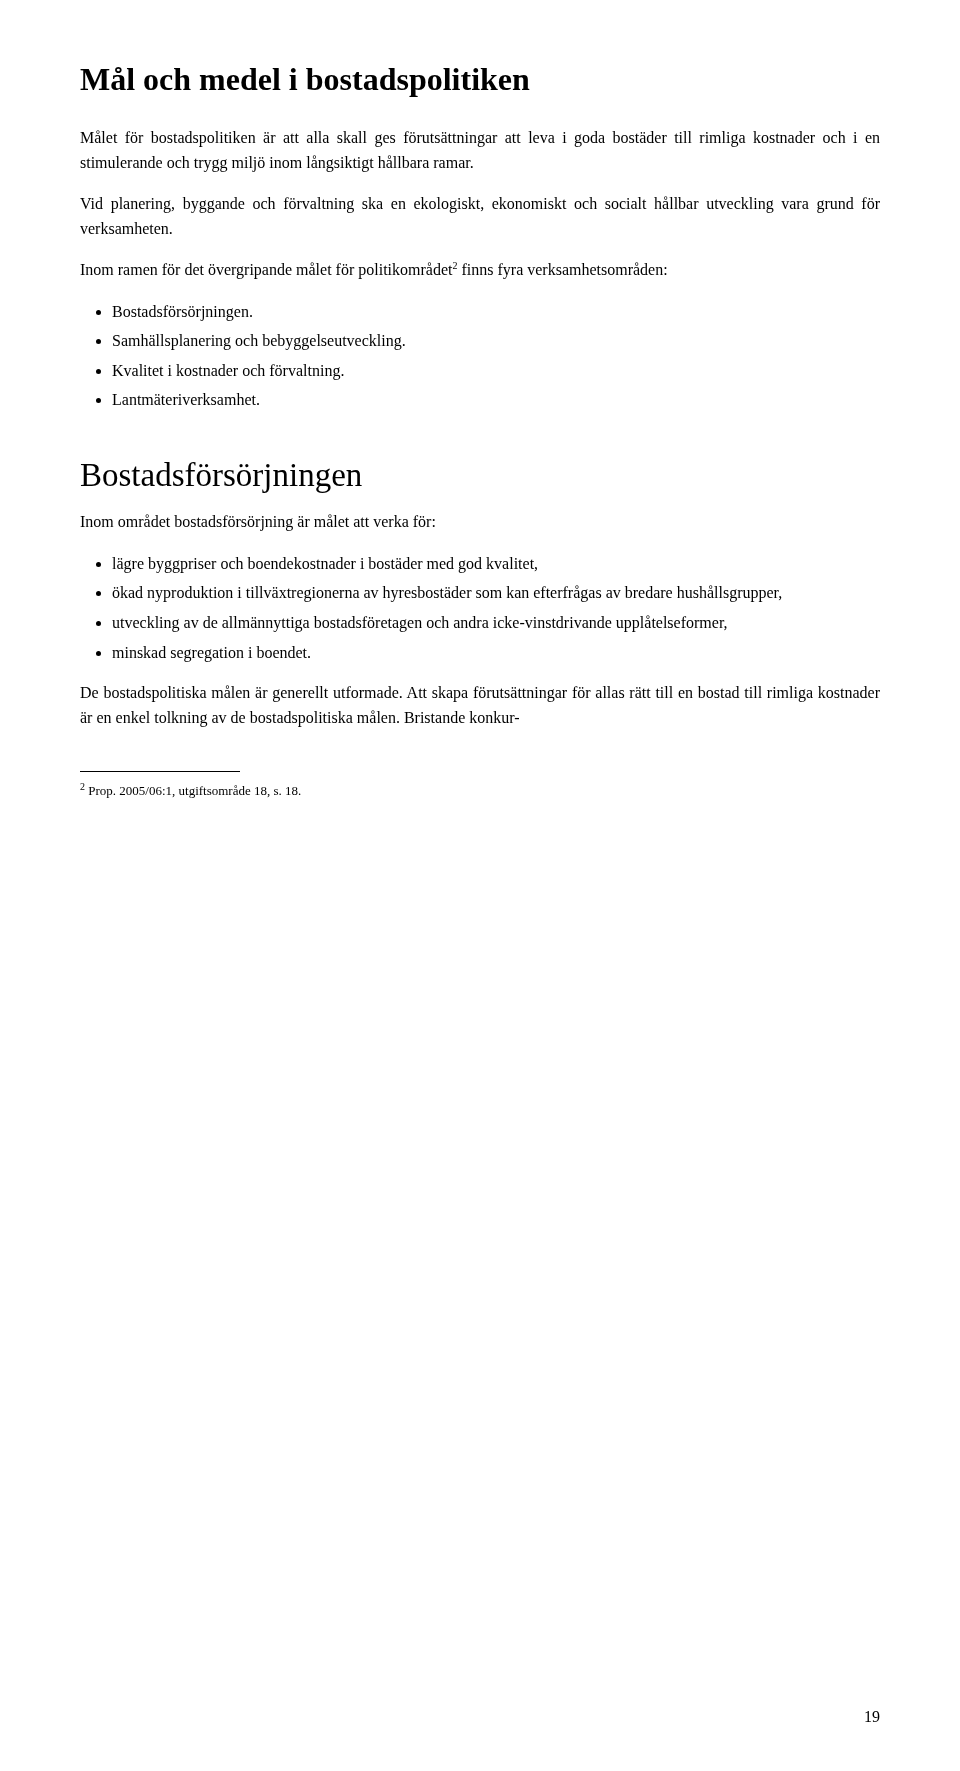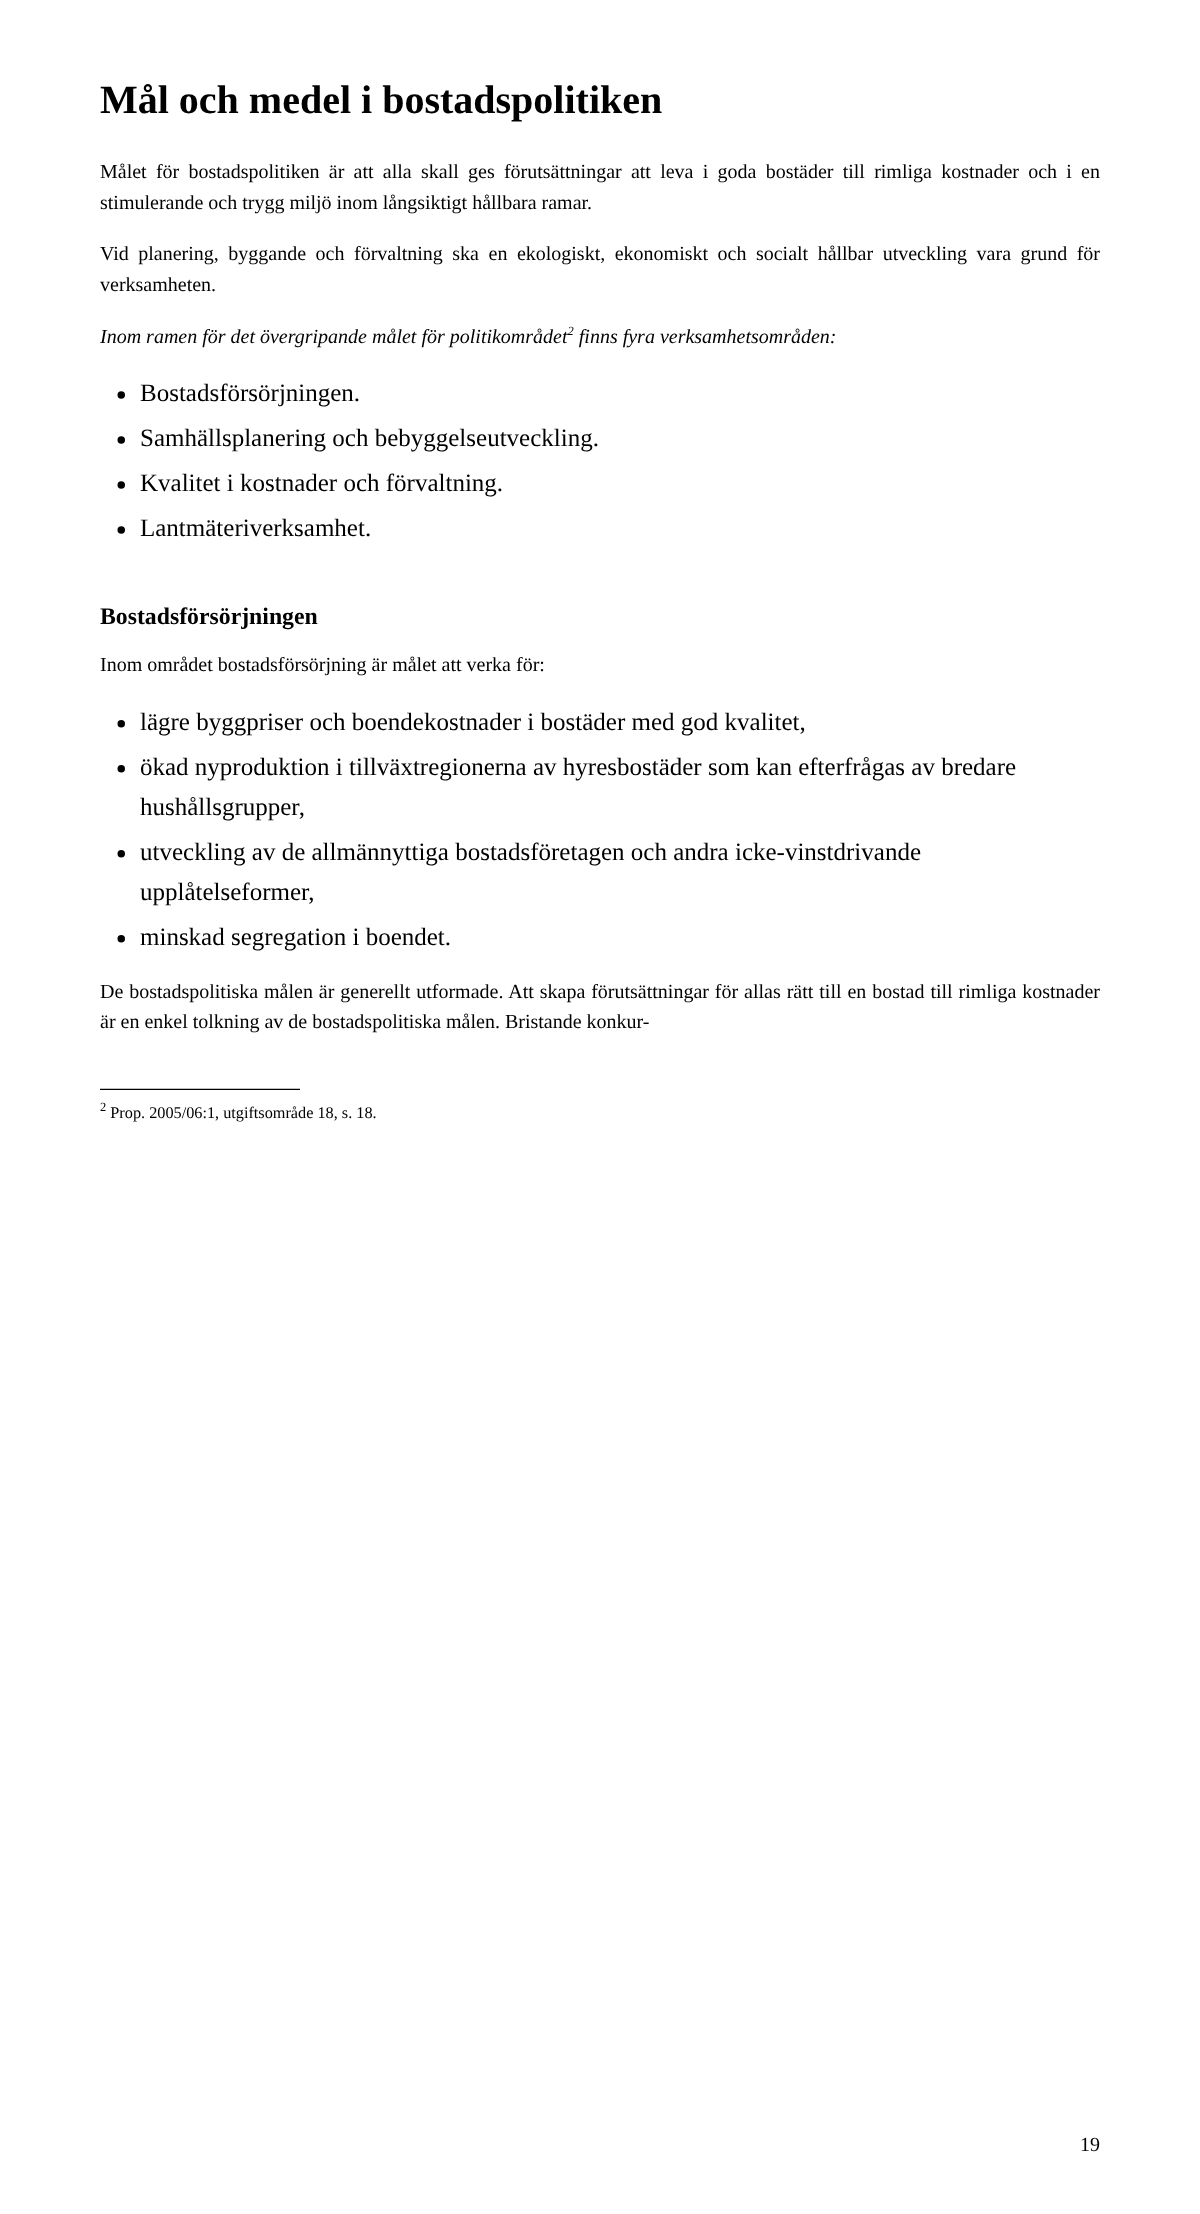--- a/index.html
+++ b/index.html
@@ -26,41 +26,41 @@
     }
 
     h1.page-title {
       font-size: 32px;
       font-weight: bold;
       margin-bottom: 28px;
       line-height: 1.2;
     }
 
     h2.section-title {
-      font-size: 19px;
-      font-weight: bold;
+      font-size: 33px;
+      font-weight: normal;
       margin-bottom: 16px;
       margin-top: 40px;
     }
 
     p.body-text {
       font-size: 16px;
       line-height: 1.55;
       margin-bottom: 16px;
       text-align: justify;
     }
 
     ul.bullet-list {
       list-style: disc;
       margin-left: 32px;
       margin-bottom: 16px;
     }
 
     ul.bullet-list li {
-      font-size: 20px;
+      font-size: 16px;
       line-height: 1.6;
       margin-bottom: 4px;
     }
 
     .footnote-line {
       border-top: 1px solid #000;
       width: 160px;
       margin-top: 40px;
       margin-bottom: 8px;
     }
@@ -81,21 +81,20 @@
       font-size: 10px;
       vertical-align: super;
     }
 
     .intro-para {
       margin-bottom: 20px;
     }
 
     .policy-areas-intro {
       margin-bottom: 8px;
-      font-style: italic;
     }
 
     .bostadsforsorjning-section {
       margin-top: 44px;
     }
 
     .bullet-item-multi {
       margin-bottom: 14px;
     }
   </style>

